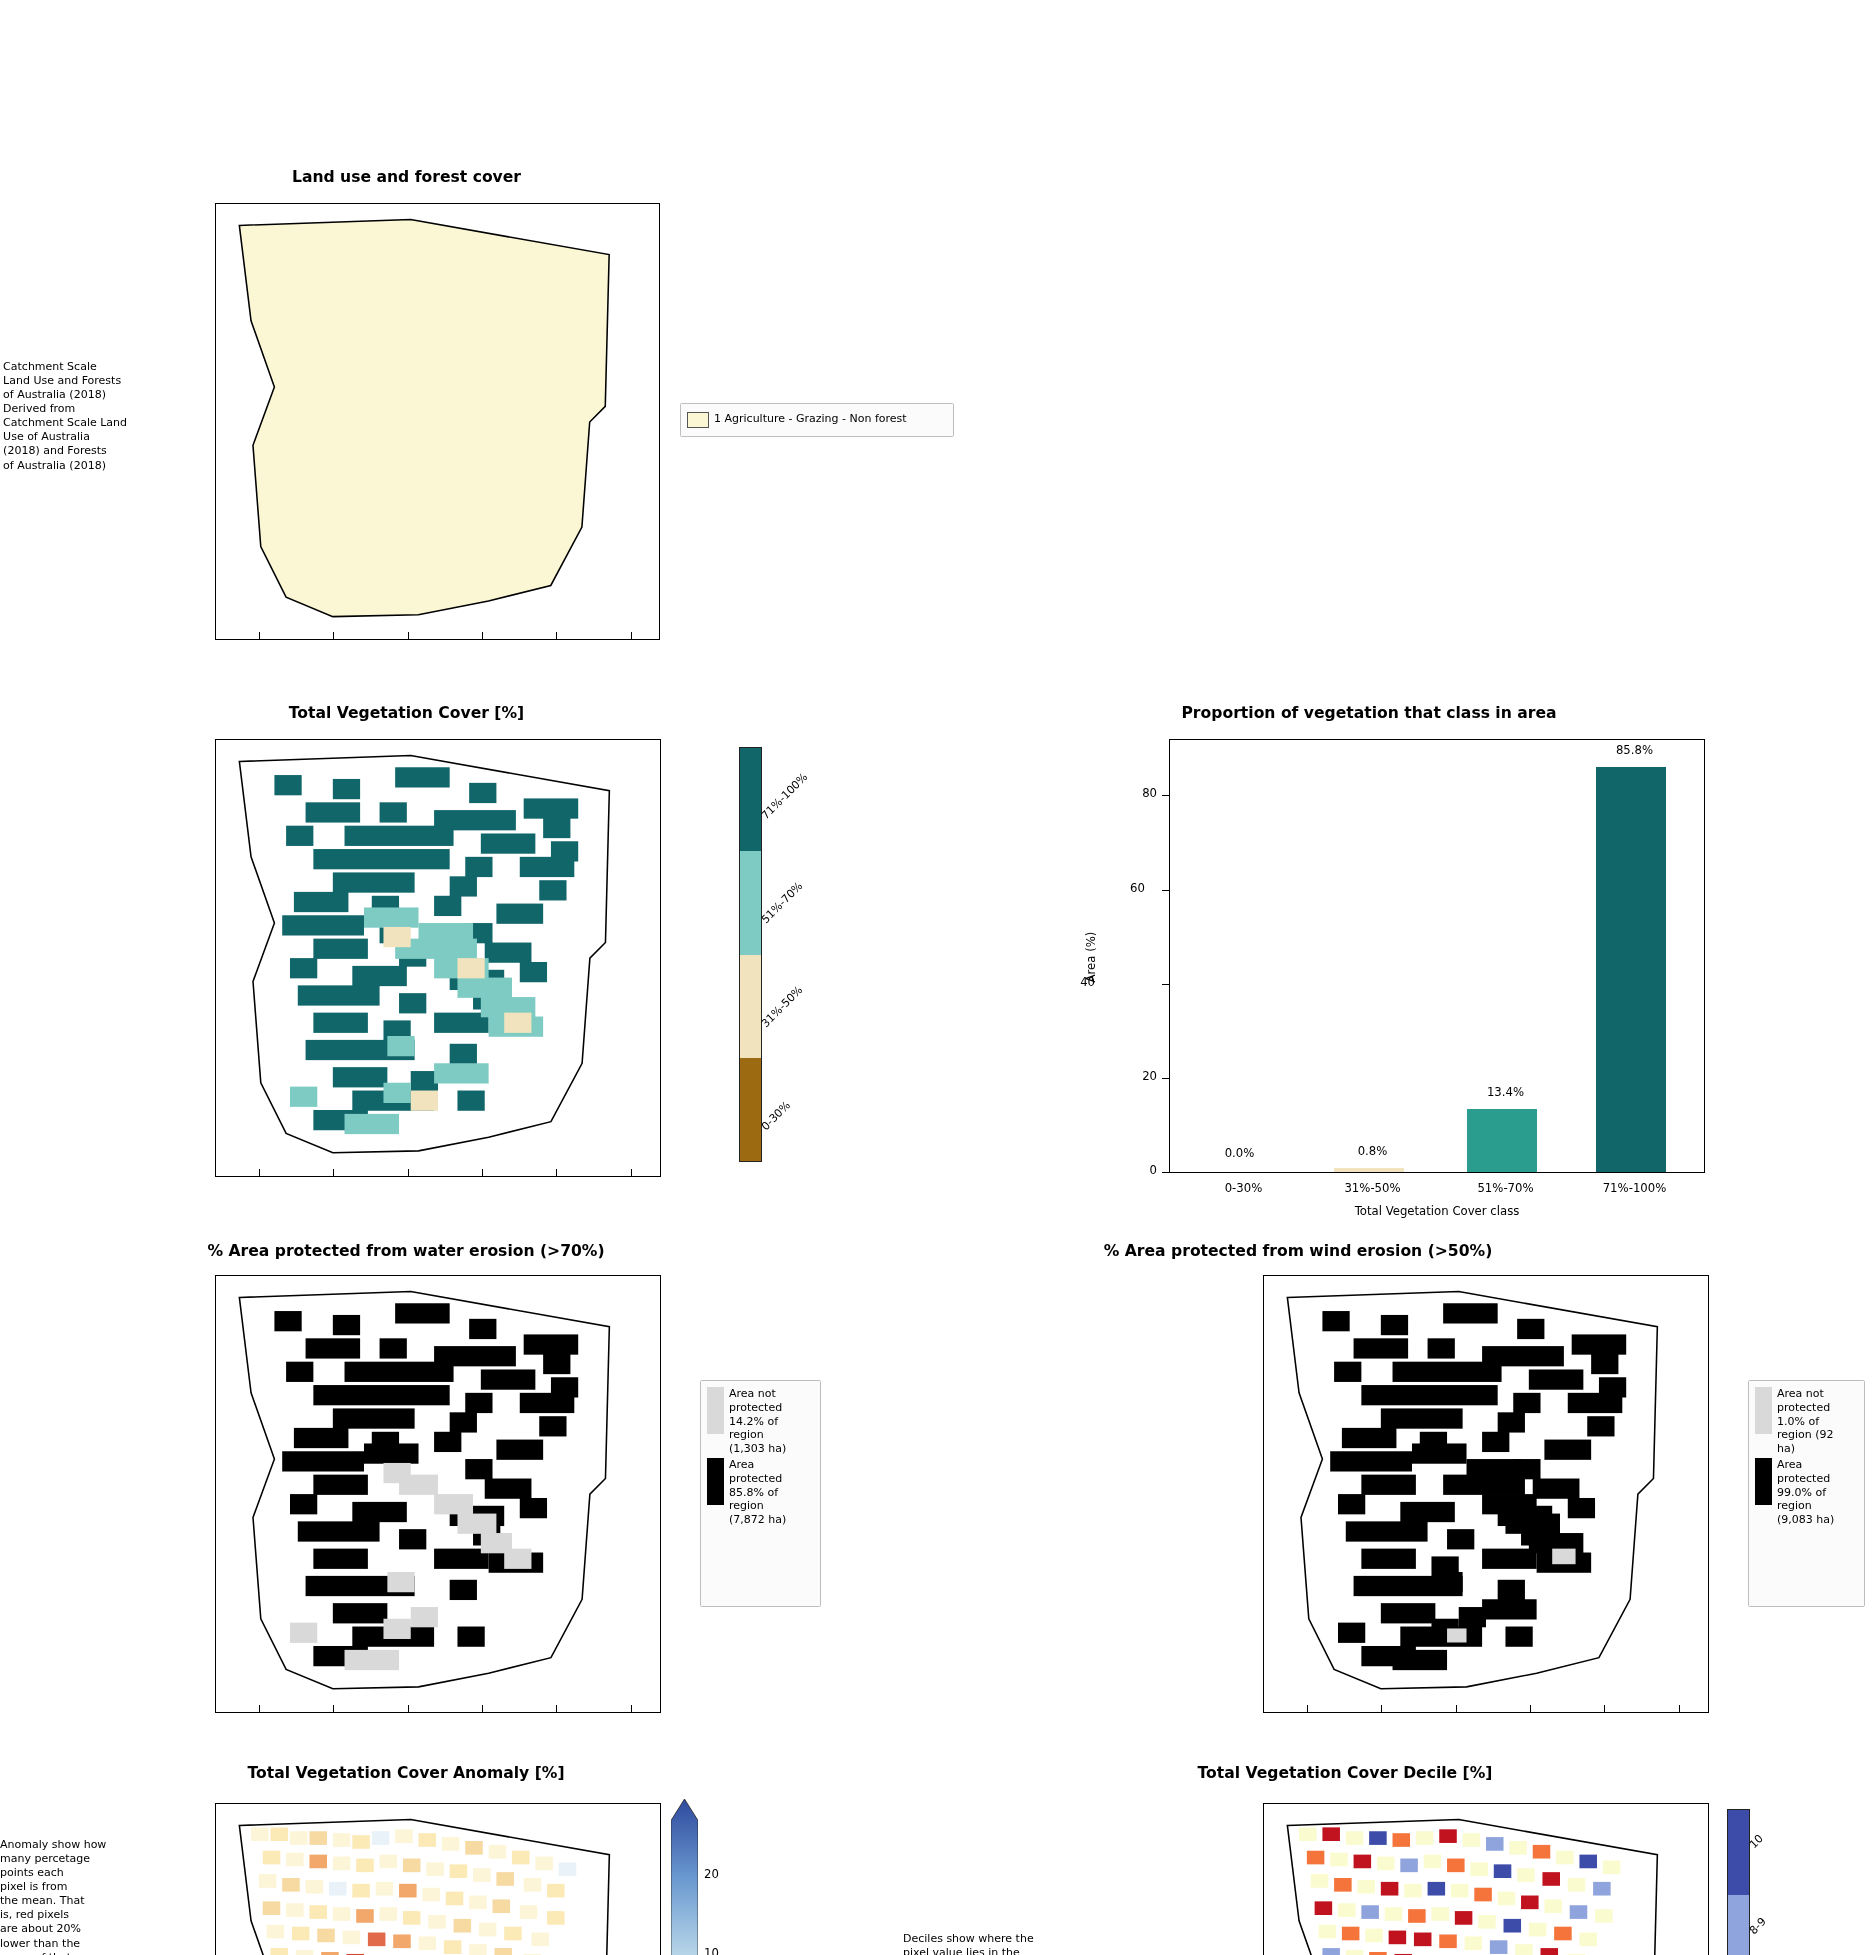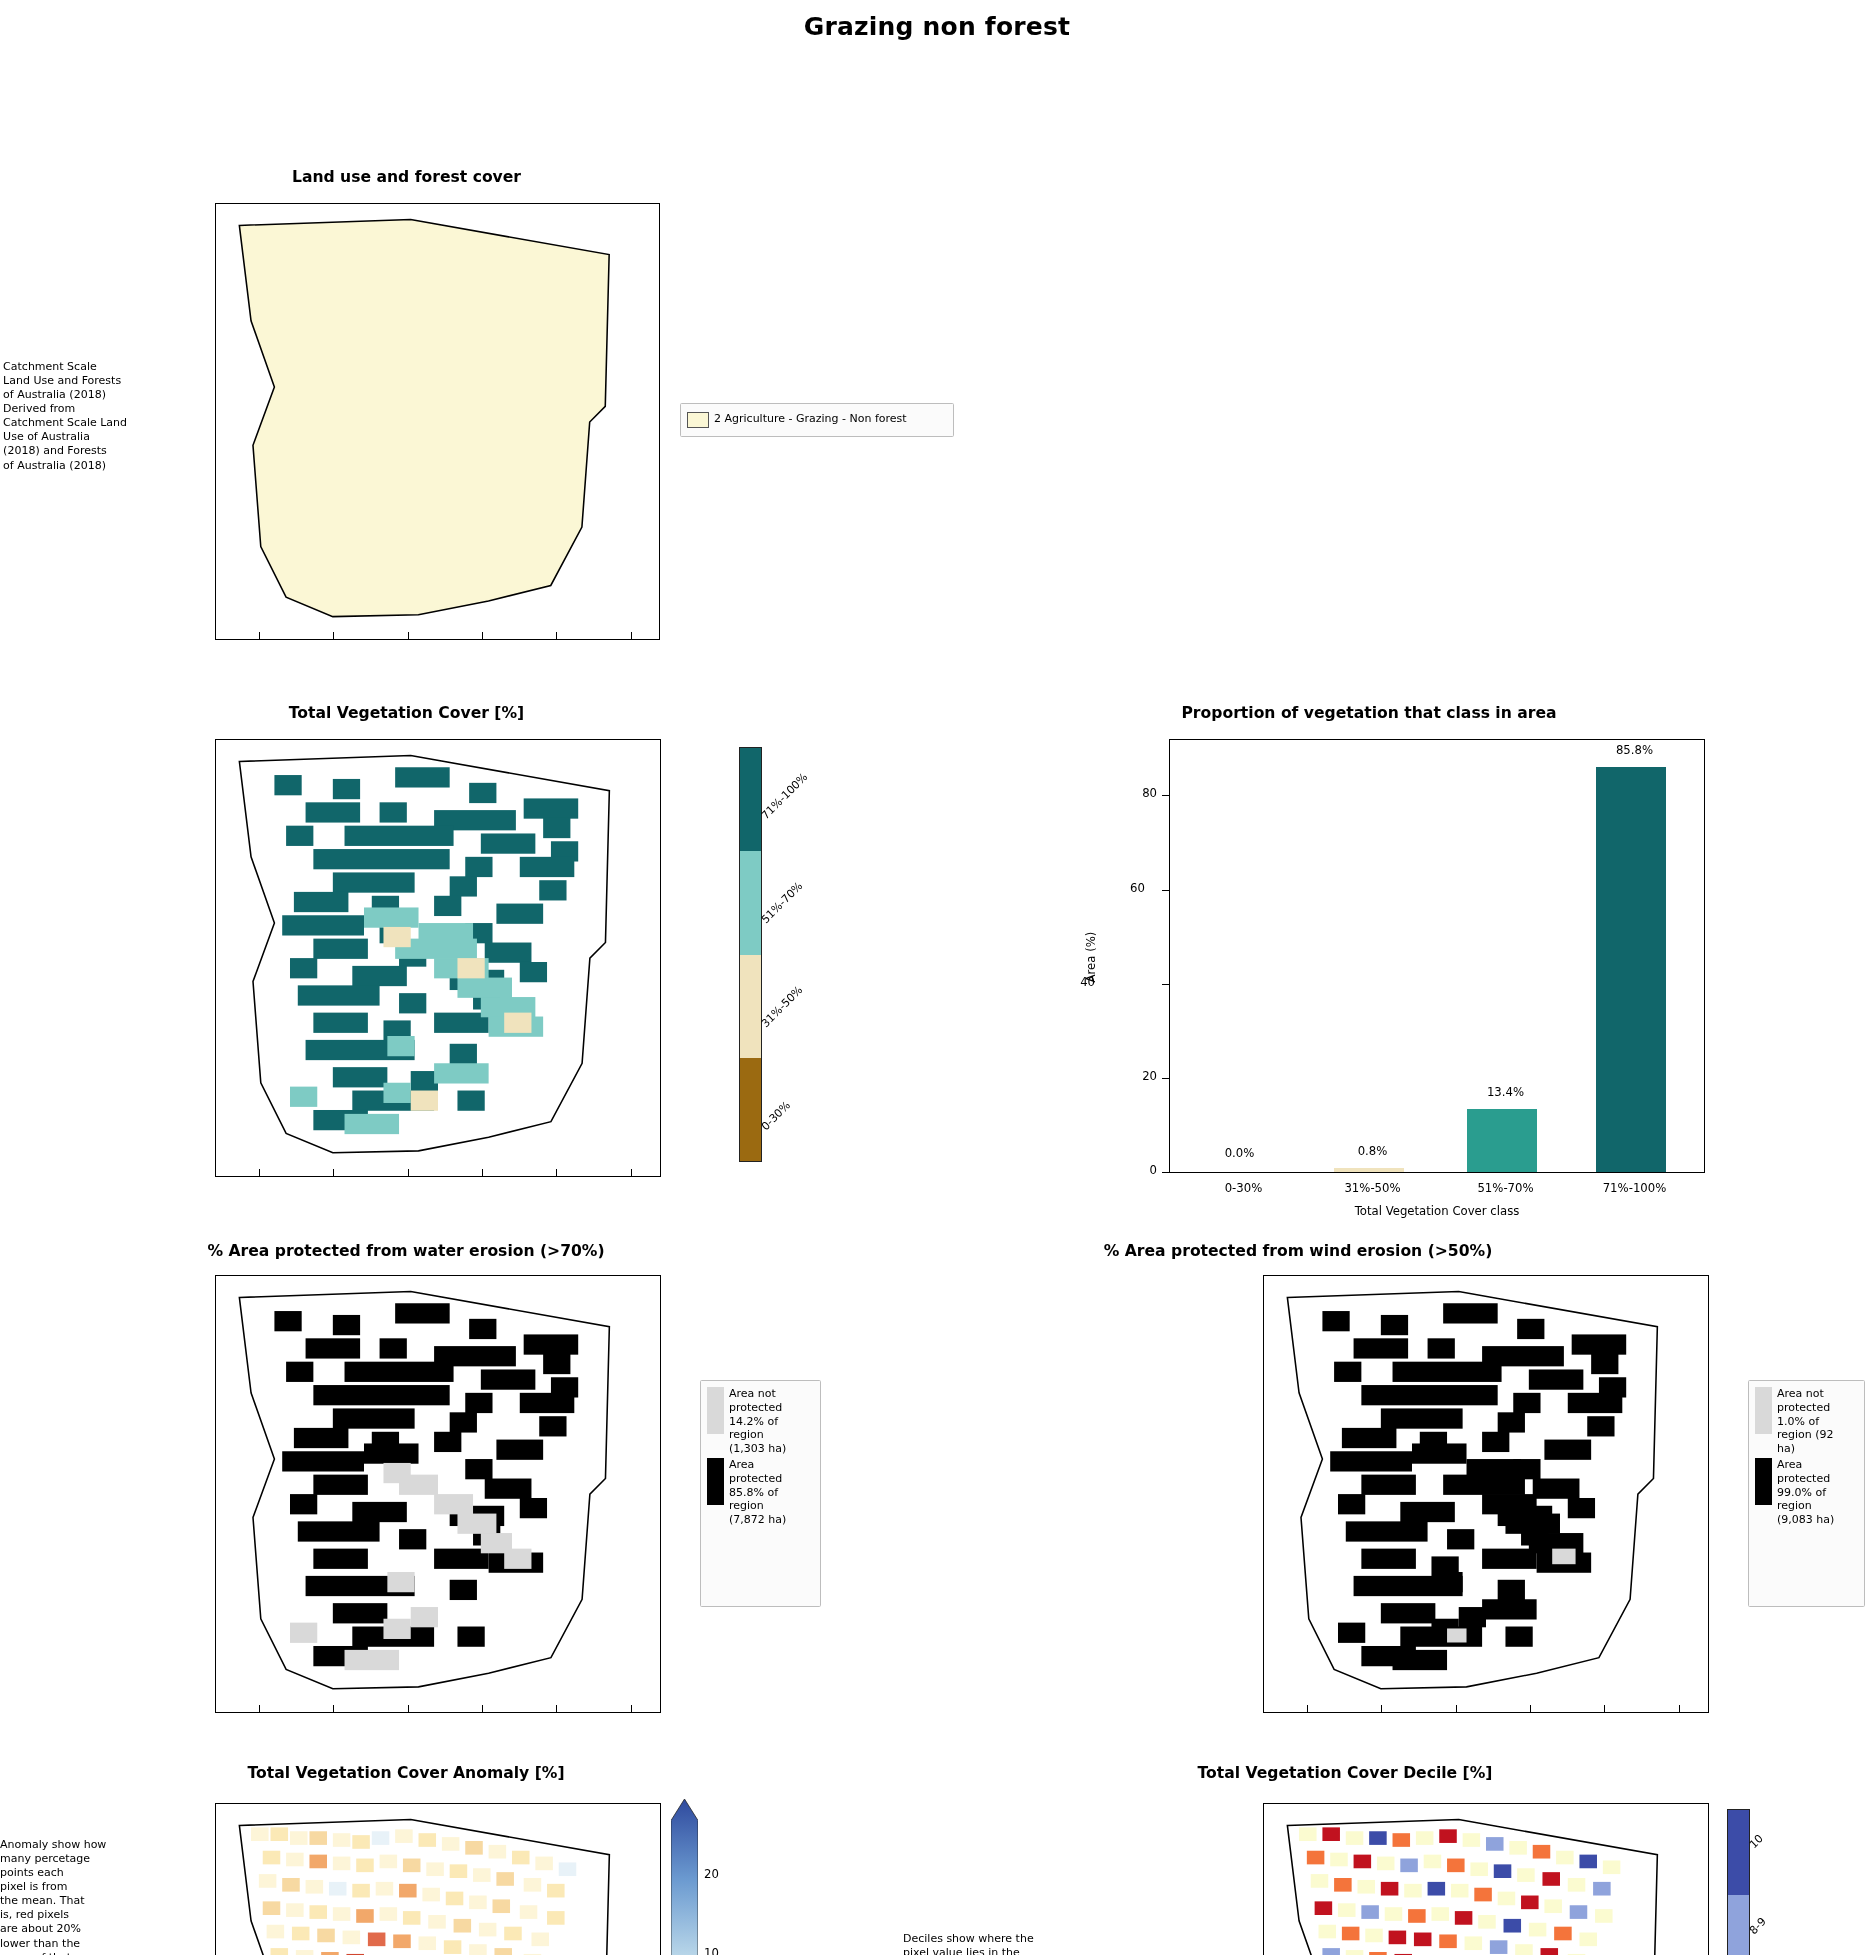--- a/index.html
+++ b/index.html
@@ -143,21 +143,20 @@
     transform-origin: center center;
     transform: rotate(-90deg);
   }
   .axis-tickmark { position: absolute; background: #000; }
 </style>
 </head>
 <body>
 
 <div class="page">
 
-  <div class="page-title">Grazing non forest</div>
 
   <div class="panel-title" style="left:133px; top:168px; width:547px;">Land use and forest cover</div>
 
   <div class="side-note" style="left:3.1px; top:360px; width:172px;"> Catchment Scale
 Land Use and Forests
 of Australia (2018)
 Derived from
 Catchment Scale Land
 Use of Australia
 (2018) and Forests
@@ -171,21 +170,21 @@
     <div class="tick" style="left:117px;bottom:0;width:1.2px;height:7px;"></div>
     <div class="tick" style="left:192px;bottom:0;width:1.2px;height:7px;"></div>
     <div class="tick" style="left:266px;bottom:0;width:1.2px;height:7px;"></div>
     <div class="tick" style="left:340px;bottom:0;width:1.2px;height:7px;"></div>
     <div class="tick" style="left:415px;bottom:0;width:1.2px;height:7px;"></div>
   </div>
 
   <div class="legend-box" style="left:680px; top:403px; width:274px; height:34px; display:flex; align-items:center;">
     <div class="legend-row" style="margin:0;">
       <div class="legend-swatch" style="background:#fbf7d5; width:22px; height:15.6px;"></div>
-      <div class="legend-label">2 Agriculture - Grazing - Non forest</div>
+      <div class="legend-label">1 Agriculture - Grazing - Non forest</div>
     </div>
   </div>
 
   <div class="panel-title" style="left:133px; top:704px; width:547px;">Total Vegetation Cover [%]</div>
 
   <div class="map-frame" style="left:215px; top:739px; width:446px; height:438px;">
     <svg class="map-canvas" viewBox="0 0 1140 1120" preserveAspectRatio="none">
       <defs>
         <clipPath id="clipVeg">
           <path d="M60,55 L500,40 L1010,130 L1000,520 L960,560 L940,830 L860,980 L700,1020 L520,1055 L300,1060 L180,1010 L115,880 L95,620 L150,470 L90,300 Z"></path>

